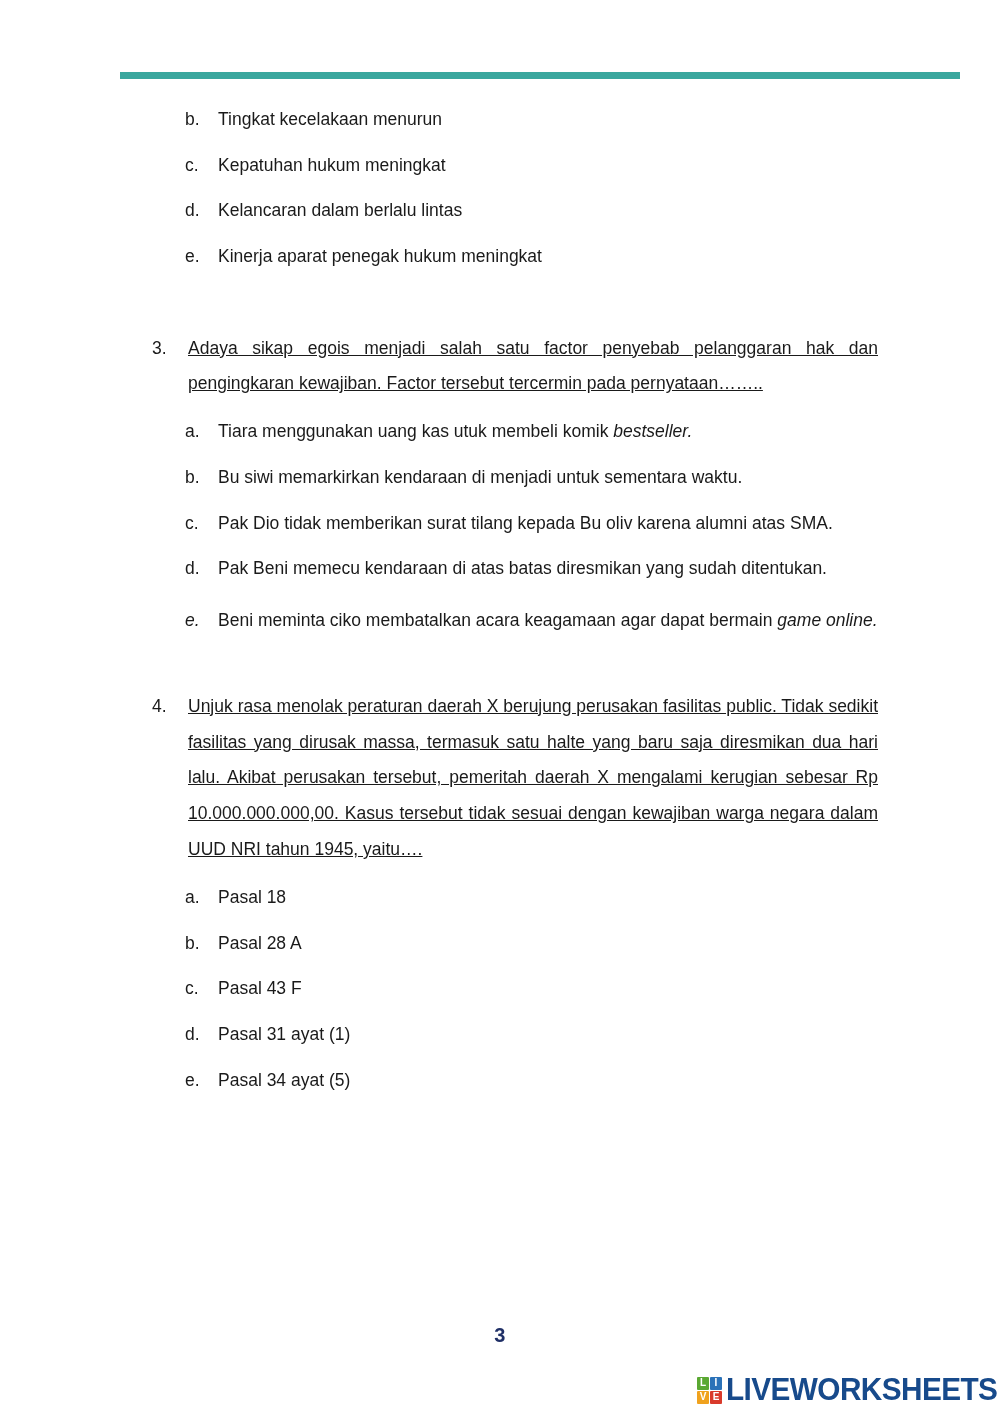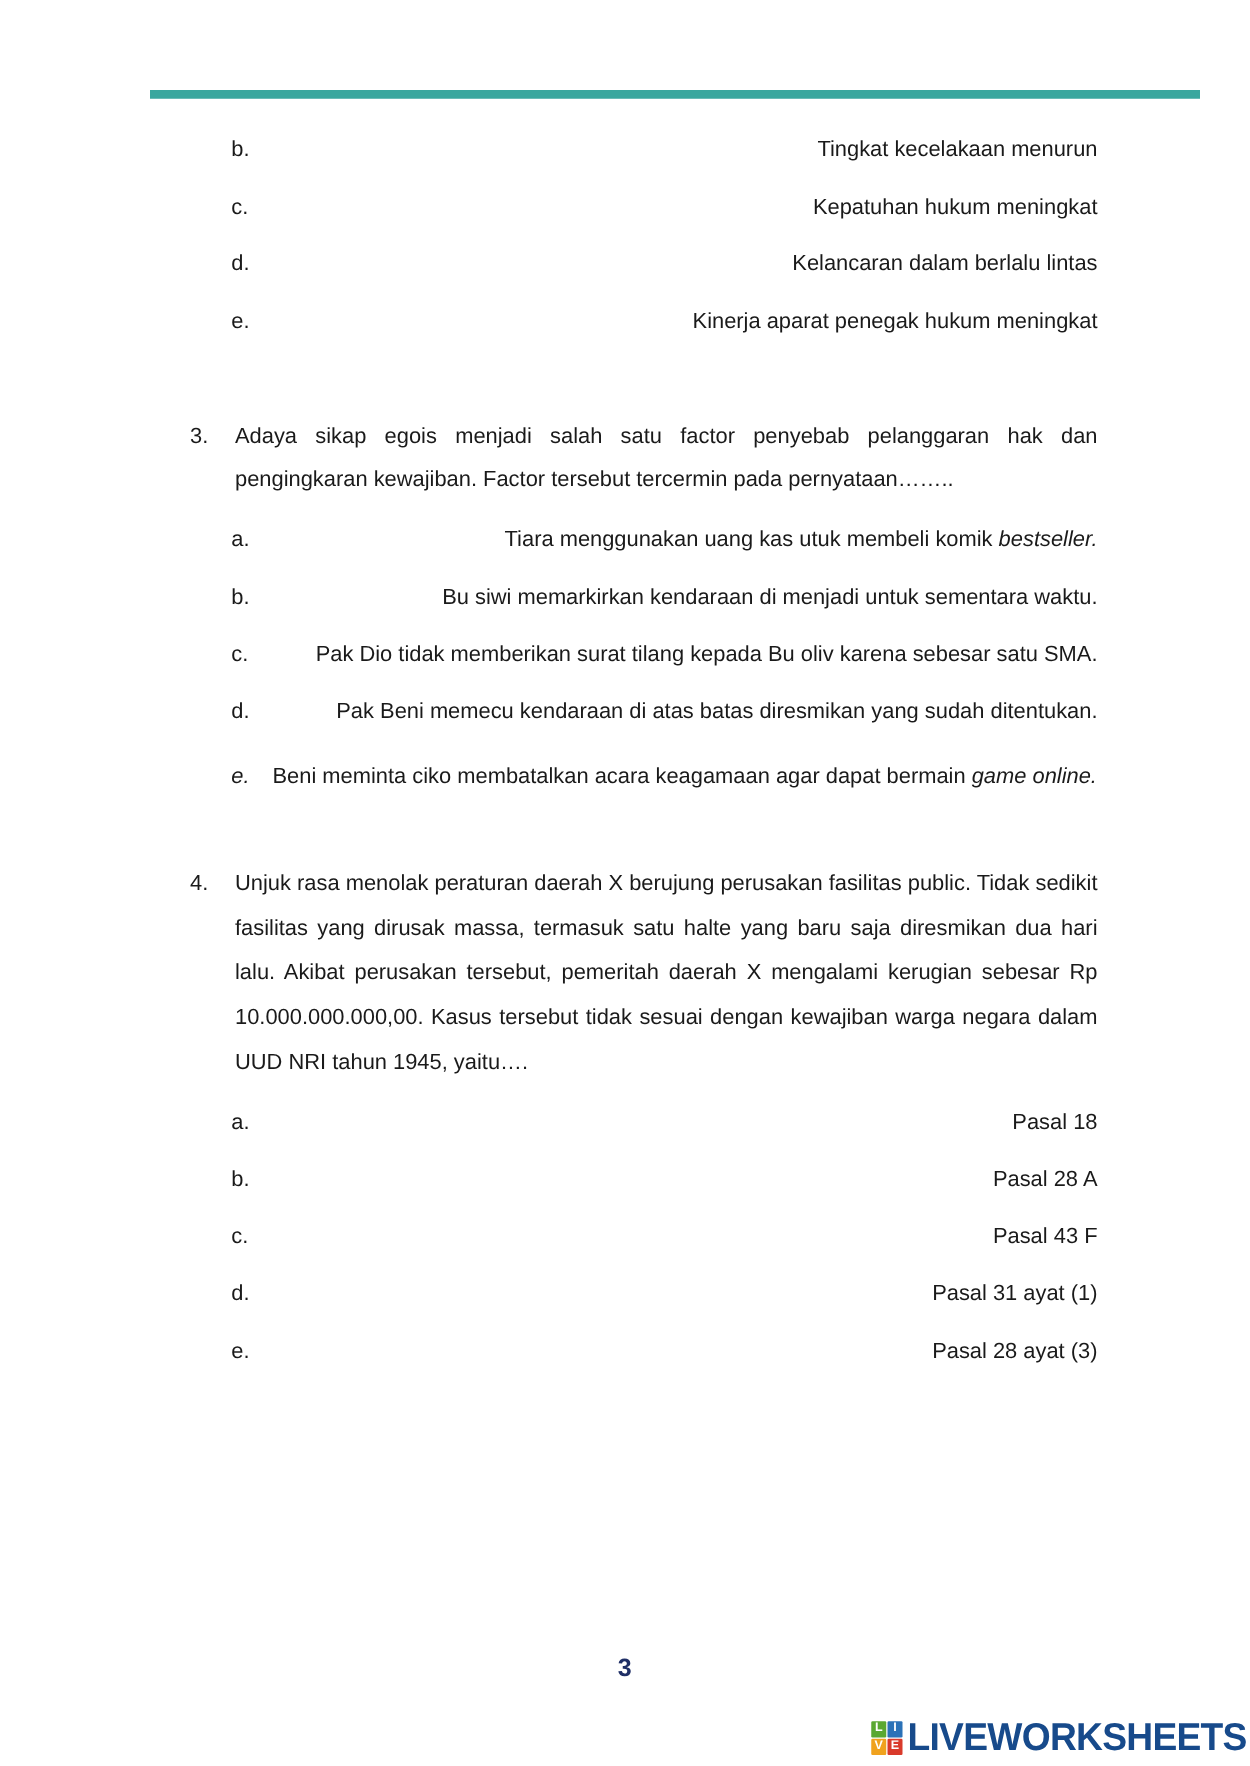--- a/index.html
+++ b/index.html
@@ -53,21 +53,20 @@
   .opt + .opt {
     margin-top: 22px;
   }
   .opt .marker {
     width: 33px;
     flex: 0 0 33px;
     font-size: 17.5px;
   }
   .opt .otext {
     flex: 1 1 auto;
-    text-align: right;
   }
   .opt.italic-marker .marker {
     font-style: italic;
   }
   .opt.justify .otext {
     text-align: justify;
     text-align-last: left;
     line-height: 2.05;
   }
   .opt.justify {
@@ -87,20 +86,21 @@
     align-items: flex-start;
     font-size: 17.5px;
   }
   .qblock .qnum {
     width: 36px;
     flex: 0 0 36px;
     line-height: 2.05;
   }
   .qblock .qbody {
     flex: 1 1 auto;
+    text-decoration: underline;
   }
   .qtext {
     text-align: justify;
     text-align-last: left;
     line-height: 2.05;
     font-size: 17.5px;
     margin: 0;
   }
 
   .gap-sm  { height: 18px; }
@@ -203,21 +203,21 @@
       <div class="opt">
         <span class="marker">a.</span>
         <span class="otext"><span>Tiara menggunakan uang kas utuk membeli komik </span><em>bestseller.</em></span>
       </div>
       <div class="opt">
         <span class="marker">b.</span>
         <span class="otext">Bu siwi memarkirkan kendaraan di menjadi untuk sementara waktu.</span>
       </div>
       <div class="opt">
         <span class="marker">c.</span>
-        <span class="otext">Pak Dio tidak memberikan surat tilang kepada Bu oliv karena sebesar satu SMA.</span>
+        <span class="otext">Pak Dio tidak memberikan surat tilang kepada Bu oliv karena alumni atas SMA.</span>
       </div>
       <div class="opt">
         <span class="marker">d.</span>
         <span class="otext">Pak Beni memecu kendaraan di atas batas diresmikan yang sudah ditentukan.</span>
       </div>
       <div class="opt justify italic-marker">
         <span class="marker">e.</span>
         <span class="otext"><span>Beni meminta ciko membatalkan acara keagamaan agar dapat bermain </span><em>game online.</em></span>
       </div>
     </div>
@@ -245,21 +245,21 @@
       <div class="opt">
         <span class="marker">c.</span>
         <span class="otext">Pasal 43 F</span>
       </div>
       <div class="opt">
         <span class="marker">d.</span>
         <span class="otext">Pasal 31 ayat (1)</span>
       </div>
       <div class="opt">
         <span class="marker">e.</span>
-        <span class="otext">Pasal 28 ayat (3)</span>
+        <span class="otext">Pasal 34 ayat (5)</span>
       </div>
     </div>
 
   </div>
 
   <div class="page-number">3</div>
 
   <div class="brand">
     <div class="brand-blocks">
       <span class="bb-l">L</span>

